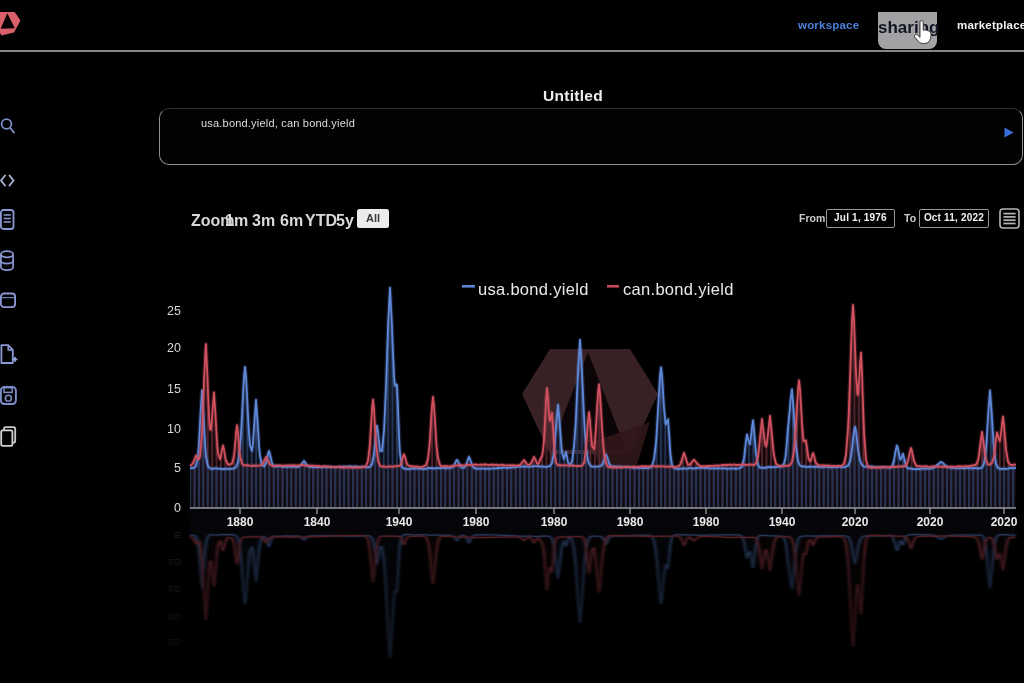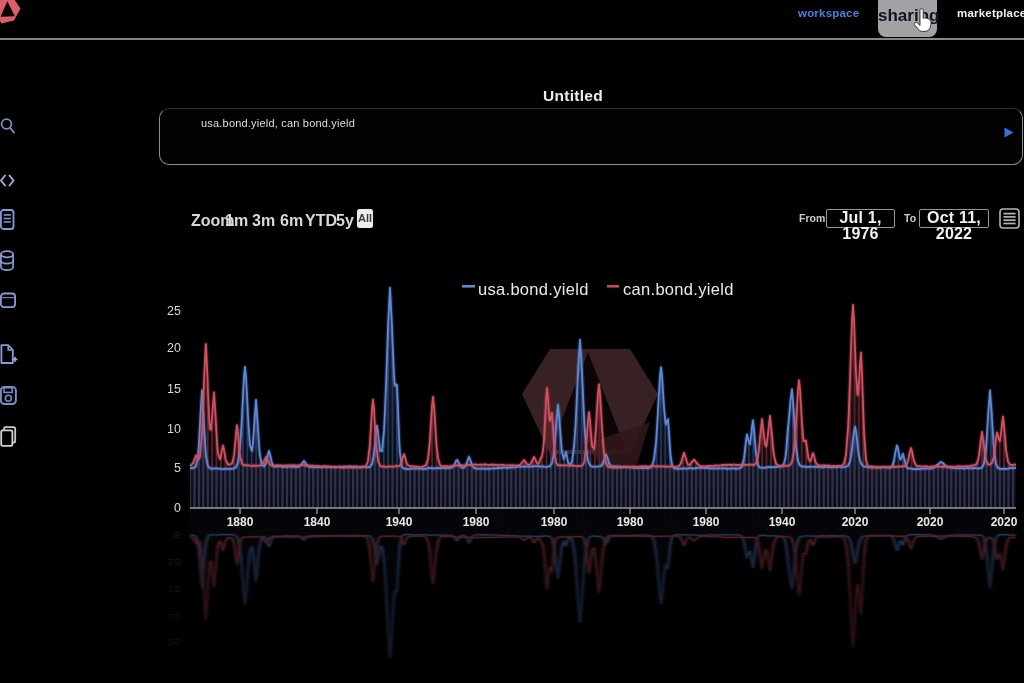--- a/index.html
+++ b/index.html
@@ -1,20 +1,20 @@
 <!DOCTYPE html>
 <html><head>
 <meta charset="utf-8">
 <style>
   * { margin:0; padding:0; box-sizing:border-box; }
   html,body { width:1024px; height:683px; background:#000; overflow:hidden;
     font-family:"Liberation Sans", sans-serif; position:relative; }
   .abs { position:absolute; }
   
-  #topbar { position:absolute; left:0; top:0; width:1024px; height:40px; background:#010102;
+  #topbar { position:absolute; left:0; top:12px; width:1024px; height:40px; background:#010102;
     border-bottom:2px solid #87878a; z-index:30; }
   #nav-workspace { position:absolute; left:798px; top:7px; font-size:11.5px; font-weight:700;
     color:#4a80d8; letter-spacing:.2px; }
   #nav-sharing-btn { position:absolute; left:878px; top:0; width:59px; height:37px;
     background:#a2a2a4; border-radius:0 0 8px 8px; }
   #nav-sharing-btn span { position:absolute; left:0; width:59px; text-align:center; top:6px;
     font-size:17px; font-weight:700; color:#101423; }
   #nav-marketplace { position:absolute; left:957px; top:7px; font-size:11.5px; font-weight:700;
     color:#f2f2f2; letter-spacing:.2px; }
   
@@ -23,26 +23,26 @@
   #title { position:absolute; left:0; top:87px; width:1146px; text-align:center;
     font-size:15.5px; font-weight:600; color:#ededed; letter-spacing:.3px; }
   #querybox { position:absolute; left:159px; top:108px; width:864px; height:57px;
     border:1px solid #8e8e90; border-top-color:rgba(125,125,130,.38); border-radius:10px;
     background:rgba(6,6,8,.4); }
   #querytext { position:absolute; left:168px; top:117px; font-size:11px; color:#dedede;
     letter-spacing:.2px;padding-left:33px; }
   #runarrow { position:absolute; left:1003px; top:127px; }
   
   .zlabel { position:absolute; top:212px; font-size:16px; font-weight:700; color:#d9d9d9; }
-  #allbtn { position:absolute; left:357px; top:209px; width:16px; height:19px; background:#ececec;
+  #allbtn { position:absolute; left:357px; top:209px; width:32px; height:19px; background:#ececec;
     border-radius:2.5px; color:#3a3a3a; font-size:11px; font-weight:700; text-align:center;
     line-height:19px; }
   .fromto { position:absolute; top:212px; font-size:10.5px; font-weight:600; color:#cbcbcb; }
   .datebox { position:absolute; top:209px; height:19px; border:1.5px solid #97979a;
-    border-radius:2px; color:#f1f1f1; font-size:16px; font-weight:700; text-align:center;
+    border-radius:2px; color:#f1f1f1; font-size:10px; font-weight:700; text-align:center;
     line-height:16px; letter-spacing:.2px; }
   
   #chartwrap { position:absolute; left:0; top:270px; width:1024px; height:245px; filter:blur(0.3px); }
   #chartrefl { position:absolute; left:0; top:270px; width:1024px; height:245px;
     transform-origin:0 238px; transform:scaleY(-0.68); opacity:.5;
     filter:blur(.8px);
     -webkit-mask-image:linear-gradient(to bottom, rgba(0,0,0,.38) 0%, rgba(0,0,0,.55) 55%, rgba(0,0,0,1) 100%);
     mask-image:linear-gradient(to bottom, rgba(0,0,0,.38) 0%, rgba(0,0,0,.55) 55%, rgba(0,0,0,1) 100%); }
   #xaxiswrap { position:absolute; left:0; top:500px; width:1024px; height:35px; z-index:5; }
   #legend { position:absolute; left:0; top:277px; width:1024px; z-index:6;margin-left:7px; }

